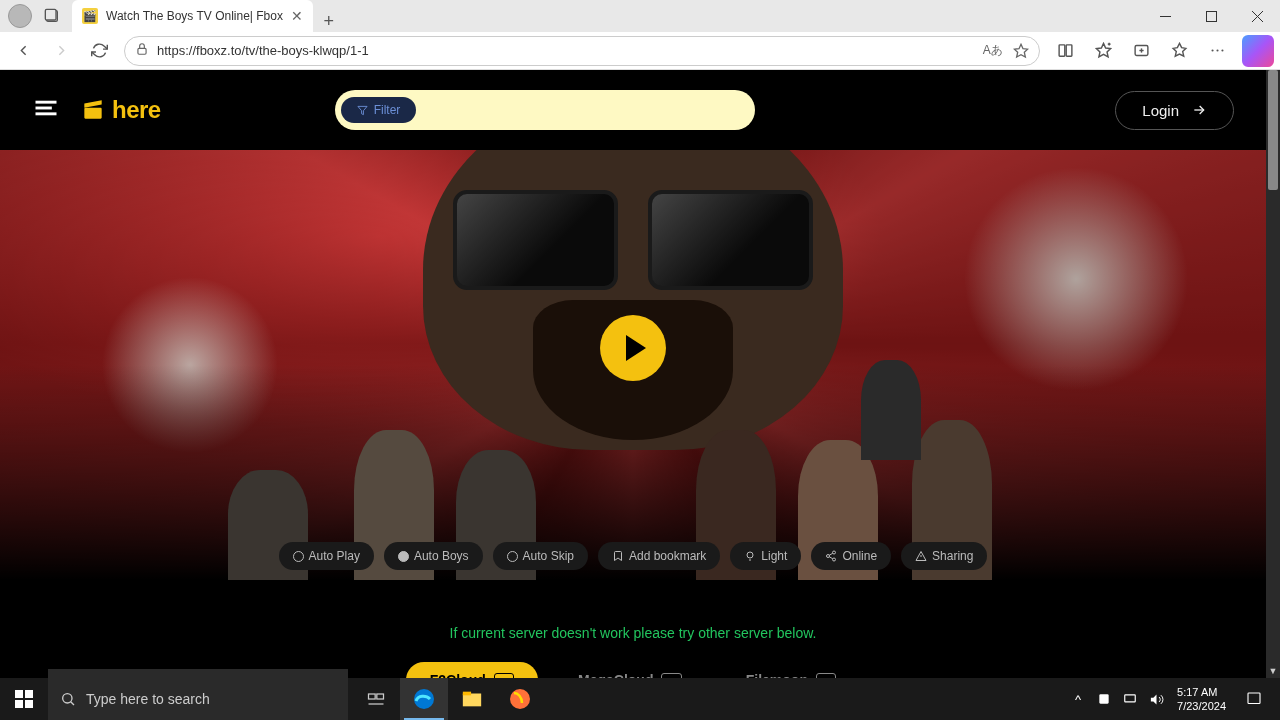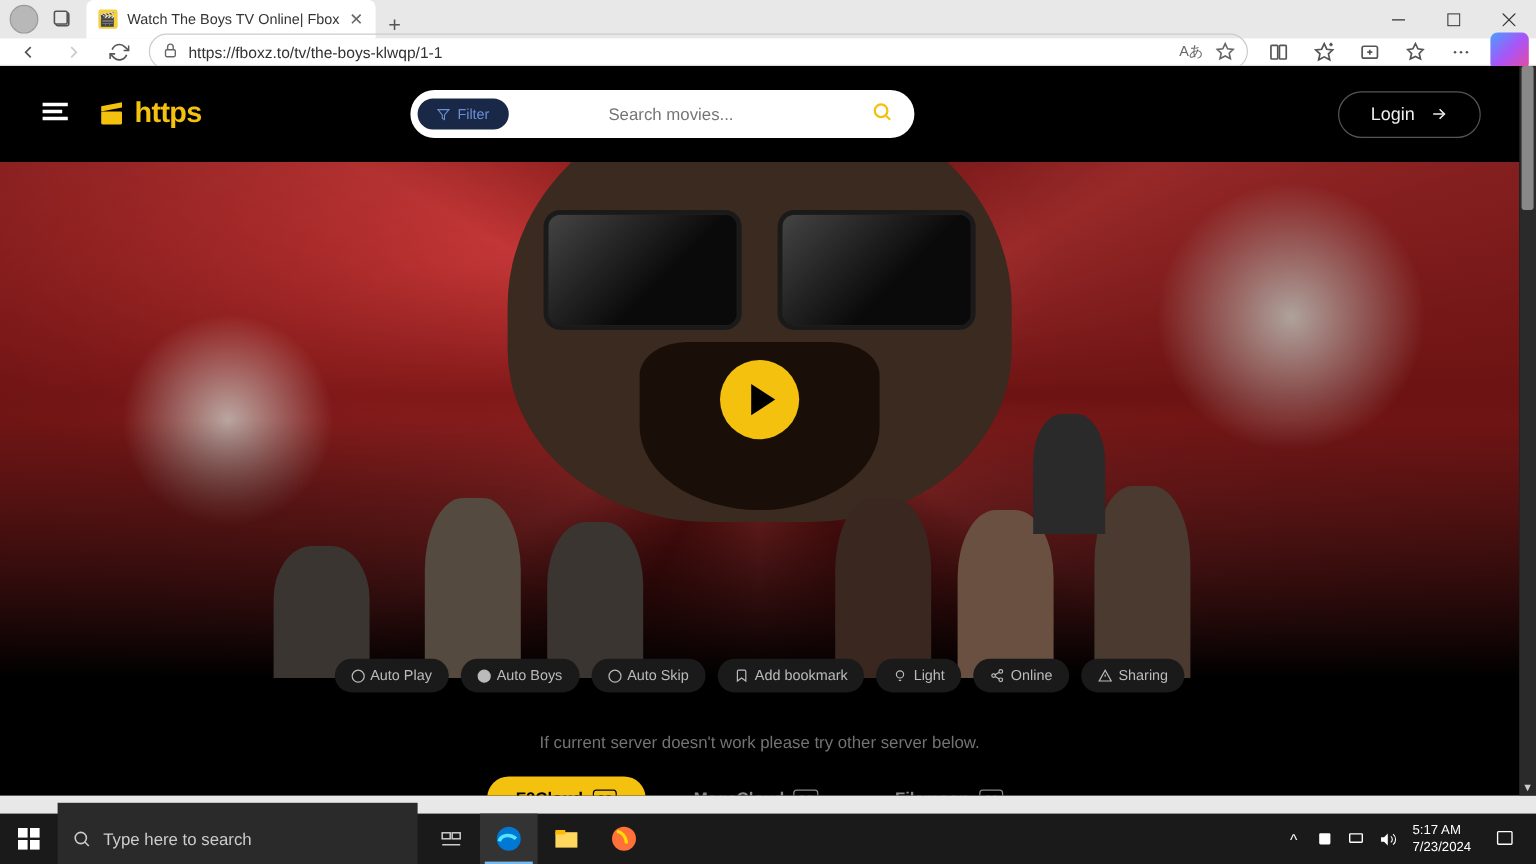--- a/index.html
+++ b/index.html
@@ -12,21 +12,21 @@
 .tab-actions-icon svg { width:16px; height:16px; }
 .tabs { display: flex; height: 32px; align-items: flex-end; margin-left: 6px; flex:1; }
 .tab { height: 32px; background: #fff; border-radius: 6px 6px 0 0; display: flex; align-items: center; padding: 0 10px; gap: 8px; min-width: 230px; font-size: 12px; color: #333; }
 .tab .favicon { width:16px; height:16px; background:#f4d03f; border-radius:2px; display:flex; align-items:center; justify-content:center; font-size:11px; }
 .tab .close { color:#666; font-size:14px; cursor:pointer; margin-left:auto; }
 .newtab { width: 32px; display:flex; align-items:center; justify-content:center; color:#555; font-size:18px; cursor:pointer; }
 .win-controls { margin-left:auto; display:flex; }
 .win-controls div { width:46px; height:32px; display:flex; align-items:center; justify-content:center; color:#333; cursor:pointer; }
 .win-controls svg { width:11px; height:11px; }
 
-.toolbar { height: 23px; background: #fff; display:flex; align-items:center; padding: 5px 6px; gap:4px; border-bottom:1px solid #ddd; }
+.toolbar { height: 38px; background: #fff; display:flex; align-items:center; padding: 5px 6px; gap:4px; border-bottom:1px solid #ddd; }
 .tb-btn { width:34px; height:34px; display:flex; align-items:center; justify-content:center; color:#555; border-radius:4px; cursor:pointer; }
 .tb-btn svg { width:17px; height:17px; }
 .addr { flex:1; height:30px; border:1px solid #ccc; border-radius:20px; display:flex; align-items:center; padding:0 10px; gap:8px; font-size:13px; color:#333; margin:0 4px; }
 .addr .lock { color:#666; }
 .addr-right { margin-left:auto; display:flex; gap:10px; color:#666; }
 .addr-right span { cursor:pointer; display:flex; align-items:center; }
 .copilot { width:32px; height:32px; border-radius:6px; background:linear-gradient(135deg,#4a9eff,#a855f7,#ec4899); margin-left:4px; }
 
 
 .viewport { position:relative; height: 608px; background:#000; overflow:hidden; }
@@ -37,21 +37,21 @@
 .scrollbar .arrow.down { bottom:0; }
 
 
 .site-header { position:absolute; top:0; left:0; right:14px; height:80px; background:#000; display:flex; align-items:center; padding:0 32px; gap:20px; z-index:5; }
 .burger { color:#fff; cursor:pointer; }
 .burger svg { width:28px; height:28px; }
 .logo { display:flex; align-items:center; gap:6px; color:#f4c10f; font-size:24px; font-weight:700; letter-spacing:-0.5px; }
 .logo .logo-icon { display:flex; }
 .search-wrap { margin-left:190px; display:flex; align-items:center; gap:0; }
 .filter-btn { background:#1a2847; color:#6b8fd6; border-radius:20px; padding:6px 16px; font-size:12px; display:flex; align-items:center; gap:6px; cursor:pointer; }
-.search-box { width:420px; height:40px; background:#ffffff; border-radius:24px; display:flex; align-items:center; padding:0 18px; margin-left:-36px; padding-left:50px; }
+.search-box { width:420px; height:40px; background:#fef9c3; border-radius:24px; display:flex; align-items:center; padding:0 18px; margin-left:-36px; padding-left:50px; }
 .search-box input { background:none; border:none; outline:none; color:#888; font-size:14px; flex:1; text-align:center; font-family:inherit; }
 .search-box .search-ic { color:#f4c10f; cursor:pointer; }
 .login-btn { margin-left:auto; border:1px solid #555; border-radius:24px; padding:10px 26px; color:#eee; font-size:15px; display:flex; align-items:flex-start; gap:12px; cursor:pointer; }
 
 
 .hero { position:absolute; top:80px; left:0; right:14px; height:430px; background: radial-gradient(ellipse at 30% 20%, #c73838 0%, #2a0808 40%), #1a0505; overflow:hidden; }
 .hero::before { content:''; position:absolute; inset:0; background:
   radial-gradient(circle at 15% 50%, #e8e4dc 0%, transparent 8%),
   radial-gradient(circle at 85% 30%, #e8e4dc 0%, transparent 10%),
   conic-gradient(from 0deg at 50% 45%, #c73838 0deg, #8a1818 30deg, #c73838 60deg, #8a1818 90deg, #c73838 120deg, #8a1818 150deg, #c73838 180deg, #8a1818 210deg, #c73838 240deg, #8a1818 270deg, #c73838 300deg, #8a1818 330deg, #c73838 360deg);
@@ -61,27 +61,27 @@
 .sunglasses { position:absolute; top:40px; left:50%; transform:translateX(-50%); width:360px; height:110px; z-index:3; display:flex; justify-content:space-between; }
 .lens { width:165px; height:100px; background:linear-gradient(135deg,#444 0%, #0a0a0a 60%); border-radius:14px; border:4px solid #1a1a1a; }
 .beard { position:absolute; top:150px; left:50%; transform:translateX(-50%); width:200px; height:140px; background:#1a0f08; border-radius:20% 20% 50% 50%; z-index:2; }
 .character { position:absolute; bottom:0; width:80px; height:140px; background:#3a3530; border-radius:40% 40% 0 0; z-index:2; }
 .c1{left:18%;height:110px;} .c2{left:28%;height:150px;background:#554a3f;} .c3{left:36%;height:130px;} .c4{left:55%;height:150px;background:#3a2820;} .c5{left:63%;height:140px;background:#6a5040;} .c6{left:72%;height:160px;background:#4a3a2f;} .c7{left:68%;bottom:120px;height:100px;background:#2a2a2a;width:60px;}
 .play-btn { position:absolute; top:165px; left:50%; transform:translateX(-50%); width:66px; height:66px; background:#f4c10f; border-radius:50%; display:flex; align-items:center; justify-content:center; z-index:10; cursor:pointer; }
 .play-btn::after { content:''; border-left:20px solid #000; border-top:13px solid transparent; border-bottom:13px solid transparent; margin-left:5px; }
 
 
 .controls { position:absolute; top:472px; left:0; right:14px; display:flex; justify-content:center; gap:10px; z-index:6; }
-.ctrl-pill { background:#1a1a1a; border-radius:20px; padding:7px 14px; color:#bbb; font-size:12px; display:flex; align-items:center; gap:5px; cursor:pointer;margin-top:22px; }
+.ctrl-pill { background:#1a1a1a; border-radius:20px; padding:7px 14px; color:#bbb; font-size:12px; display:flex; align-items:center; gap:5px; cursor:pointer; }
 .ctrl-pill .dot { width:11px; height:11px; border:1.5px solid #bbb; border-radius:50%; display:inline-block; }
 .ctrl-pill .dot.filled { background:#bbb; }
 .ctrl-pill svg { width:12px; height:12px; }
 
 
-.server-msg { position:absolute; top:555px; left:0; right:14px; text-align:center; color:#737373; font-size:14px; }
+.server-msg { position:absolute; top:555px; left:0; right:14px; text-align:center; color:#22c55e; font-size:14px; }
 .server-btns { position:absolute; top:592px; left:0; right:14px; display:flex; justify-content:center; gap:16px; }
 .srv-btn { border-radius:22px; padding:10px 24px; font-size:14px; font-weight:600; display:flex; align-items:center; gap:8px; cursor:pointer; }
 .srv-btn.active { background:#f4c10f; color:#000; }
 .srv-btn.inactive { color:#888; }
 .srv-btn .cc { font-size:11px; border:1px solid currentColor; border-radius:3px; padding:0 3px; }
 
 
 .watermark { position:absolute; bottom:2px; right:30px; color:#fff; font-size:30px; font-weight:300; letter-spacing:3px; opacity:0.9; display:flex; align-items:center; gap:6px; z-index:8; }
 .watermark .tri { width:0; height:0; border-left:22px solid #fff; border-top:16px solid transparent; border-bottom:16px solid transparent; border-radius:4px; position:relative; }
 .watermark .tri2 { position:absolute; left:-18px; top:-12px; width:0; height:0; border-left:16px solid #fff; border-top:12px solid transparent; border-bottom:12px solid transparent; }
@@ -217,31 +217,30 @@
           <line x1="3" y1="17" x2="21" y2="17"></line>
         </svg>
     </div>
     <div class="logo">
       <span class="logo-icon">
           <svg width="26" height="26" viewBox="0 0 24 24" fill="#f4c10f">
             <path d="M4 6l16-3v4L4 10z"></path>
             <rect x="4" y="10" width="16" height="10" rx="1"></rect>
           </svg>
         </span>
-      <span>https</span>
+      <span>here</span>
     </div>
     <div class="search-wrap">
       <div class="search-box">
         <div class="filter-btn" style="position:absolute;margin-left:-44px;z-index:2">
           <svg width="11" height="11" viewBox="0 0 24 24" fill="none" stroke="currentColor" stroke-width="2">
               <polygon points="22 3 2 3 10 12.46 10 19 14 21 14 12.46 22 3"></polygon>
             </svg>
           <span>Filter</span>
         </div>
-        <input placeholder="Search movies..." style="">
         <span class="search-ic"><svg width="18" height="18" viewBox="0 0 24 24" fill="none" stroke="currentColor" stroke-width="2.5">
               <circle cx="11" cy="11" r="7"></circle>
               <line x1="21" y1="21" x2="16" y2="16"></line>
             </svg></span>
       </div>
     </div>
     <div class="login-btn">
       <span>Login</span>
       <svg width="16" height="16" viewBox="0 0 24 24" fill="none" stroke="currentColor" stroke-width="2">
           <line x1="5" y1="12" x2="19" y2="12"></line>

